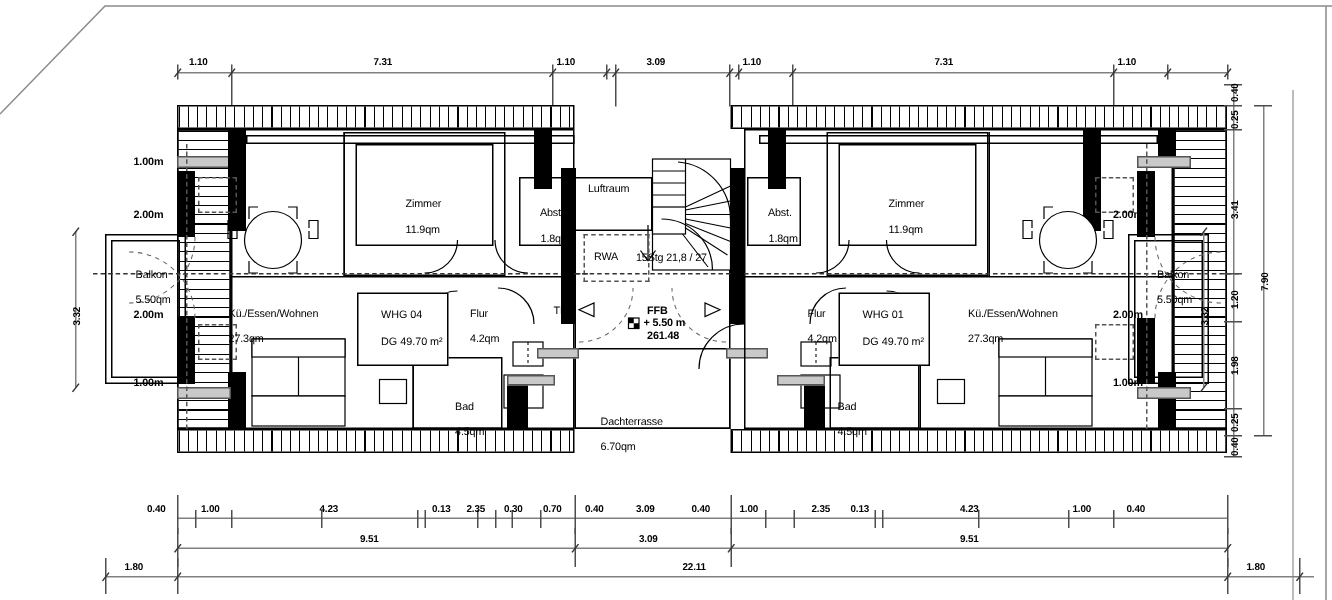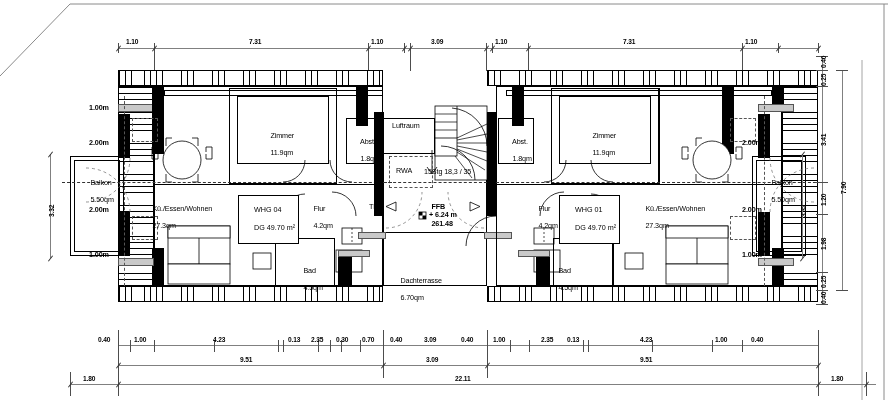--- a/index.html
+++ b/index.html
@@ -254,35 +254,35 @@
       <path d="M484 228 a36 36 0 0 1 -36 -36" fill="none" stroke="#666" stroke-width="0.7" stroke-dasharray="3,3"></path>
       <path d="M383 216 a34 34 0 0 1 34 34" fill="none" stroke="#000" stroke-width="0.8" opacity="0"></path>
       <path d="M496 216 a30 30 0 0 0 -30 30" fill="none" stroke="#000" stroke-width="0.8"></path>
       <path d="M374 216 a30 30 0 0 1 30 30" fill="none" stroke="#000" stroke-width="0.8" opacity="0"></path>
     </svg>
 
     <div class="dotdash" style="left:383px;top:182px;width:104px;"></div>
 
     <div class="lbl" style="left:392px;top:122px;">Luftraum</div>
     <div class="lbl" style="left:396px;top:167px;">RWA</div>
-    <div class="lbl" style="left:424px;top:168px;">15Stg 18,3 / 35</div>
+    <div class="lbl" style="left:424px;top:168px;">15Stg 21,8 / 27</div>
     <div class="lbl" style="left:389px;top:268px;">
       <span>Dachterrasse</span><br>
       <span>6.70qm</span>
     </div>
     <div class="lbl b" style="left:420px;top:194px;">
       <span>FFB</span><br>
       <span>261.48</span>
     </div>
     <svg style="left:418px;top:211px;width:10px;height:10px;">
       <rect x="1" y="1" width="7" height="7" fill="none" stroke="#000" stroke-width="0.8"></rect>
       <rect x="1" y="1" width="3.5" height="3.5" fill="#000"></rect>
       <rect x="4.5" y="4.5" width="3.5" height="3.5" fill="#000"></rect>
     </svg>
-    <div class="lbl b" style="left:429px;top:211px;">+ 6.24 m</div>
+    <div class="lbl b" style="left:429px;top:211px;">+ 5.50 m</div>
   </div>
 
   <div>
     <div class="thin" style="left:496px;top:86px;width:286px;height:200px;"></div>
 
     <div class="wall-b" style="left:772px;top:86px;width:12px;height:26px;"></div>
     <div class="wall-b" style="left:758px;top:114px;width:12px;height:44px;"></div>
     <div class="wall-b" style="left:758px;top:212px;width:12px;height:44px;"></div>
     <div class="wall-b" style="left:772px;top:248px;width:12px;height:38px;"></div>
     <div class="wall-g" style="left:758px;top:104px;width:36px;height:8px;"></div>

